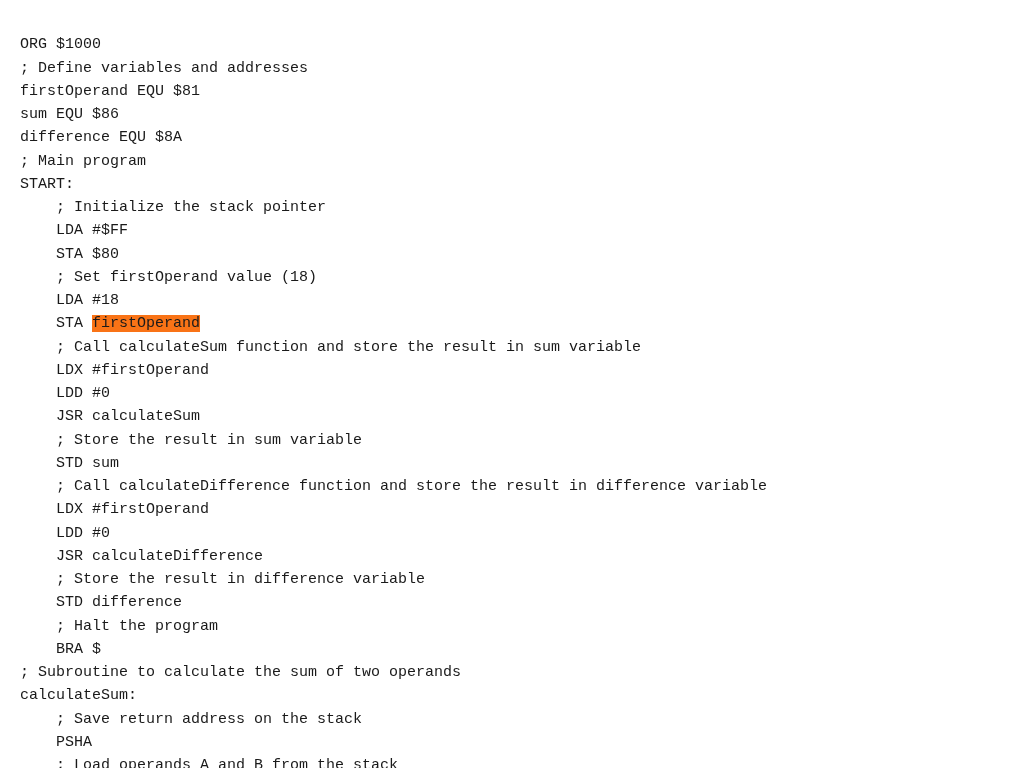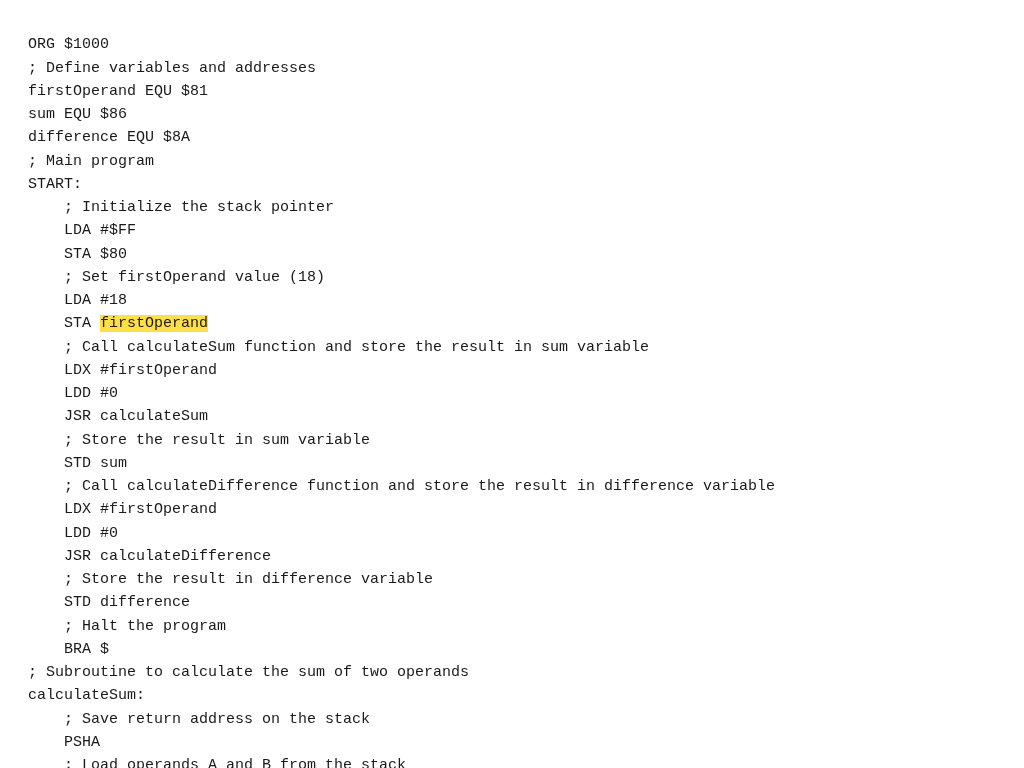--- a/index.html
+++ b/index.html
@@ -16,24 +16,23 @@
       padding: 10px 20px;
       line-height: 1.55;
     }
 
     .code-block {
       white-space: pre;
     }
 
     .line {
       display: block;
-      margin-left: 8px;
     }
 
     .highlight {
-      background-color: #fde047;
+      background-color: #f97316;
     }
   </style>
 </head>
 <body>
 
 <div class="code-block" id="code-container">
 <span class="line">ORG $1000</span><span class="line">; Define variables and addresses</span><span class="line">firstOperand EQU $81</span><span class="line">sum EQU $86</span><span class="line">difference EQU $8A</span><span class="line">; Main program</span><span class="line">START:</span><span class="line">    ; Initialize the stack pointer</span><span class="line">    LDA #$FF</span><span class="line">    STA $80</span><span class="line">    ; Set firstOperand value (18)</span><span class="line">    LDA #18</span><span class="line"><span>    STA </span><span class="highlight">firstOperand</span><span></span></span><span class="line">    ; Call calculateSum function and store the result in sum variable</span><span class="line">    LDX #firstOperand</span><span class="line">    LDD #0</span><span class="line">    JSR calculateSum</span><span class="line">    ; Store the result in sum variable</span><span class="line">    STD sum</span><span class="line">    ; Call calculateDifference function and store the result in difference variable</span><span class="line">    LDX #firstOperand</span><span class="line">    LDD #0</span><span class="line">    JSR calculateDifference</span><span class="line">    ; Store the result in difference variable</span><span class="line">    STD difference</span><span class="line">    ; Halt the program</span><span class="line">    BRA $</span><span class="line">; Subroutine to calculate the sum of two operands</span><span class="line">calculateSum:</span><span class="line">    ; Save return address on the stack</span><span class="line">    PSHA</span><span class="line">    ; Load operands A and B from the stack</span></div>
 
 </body></html>

